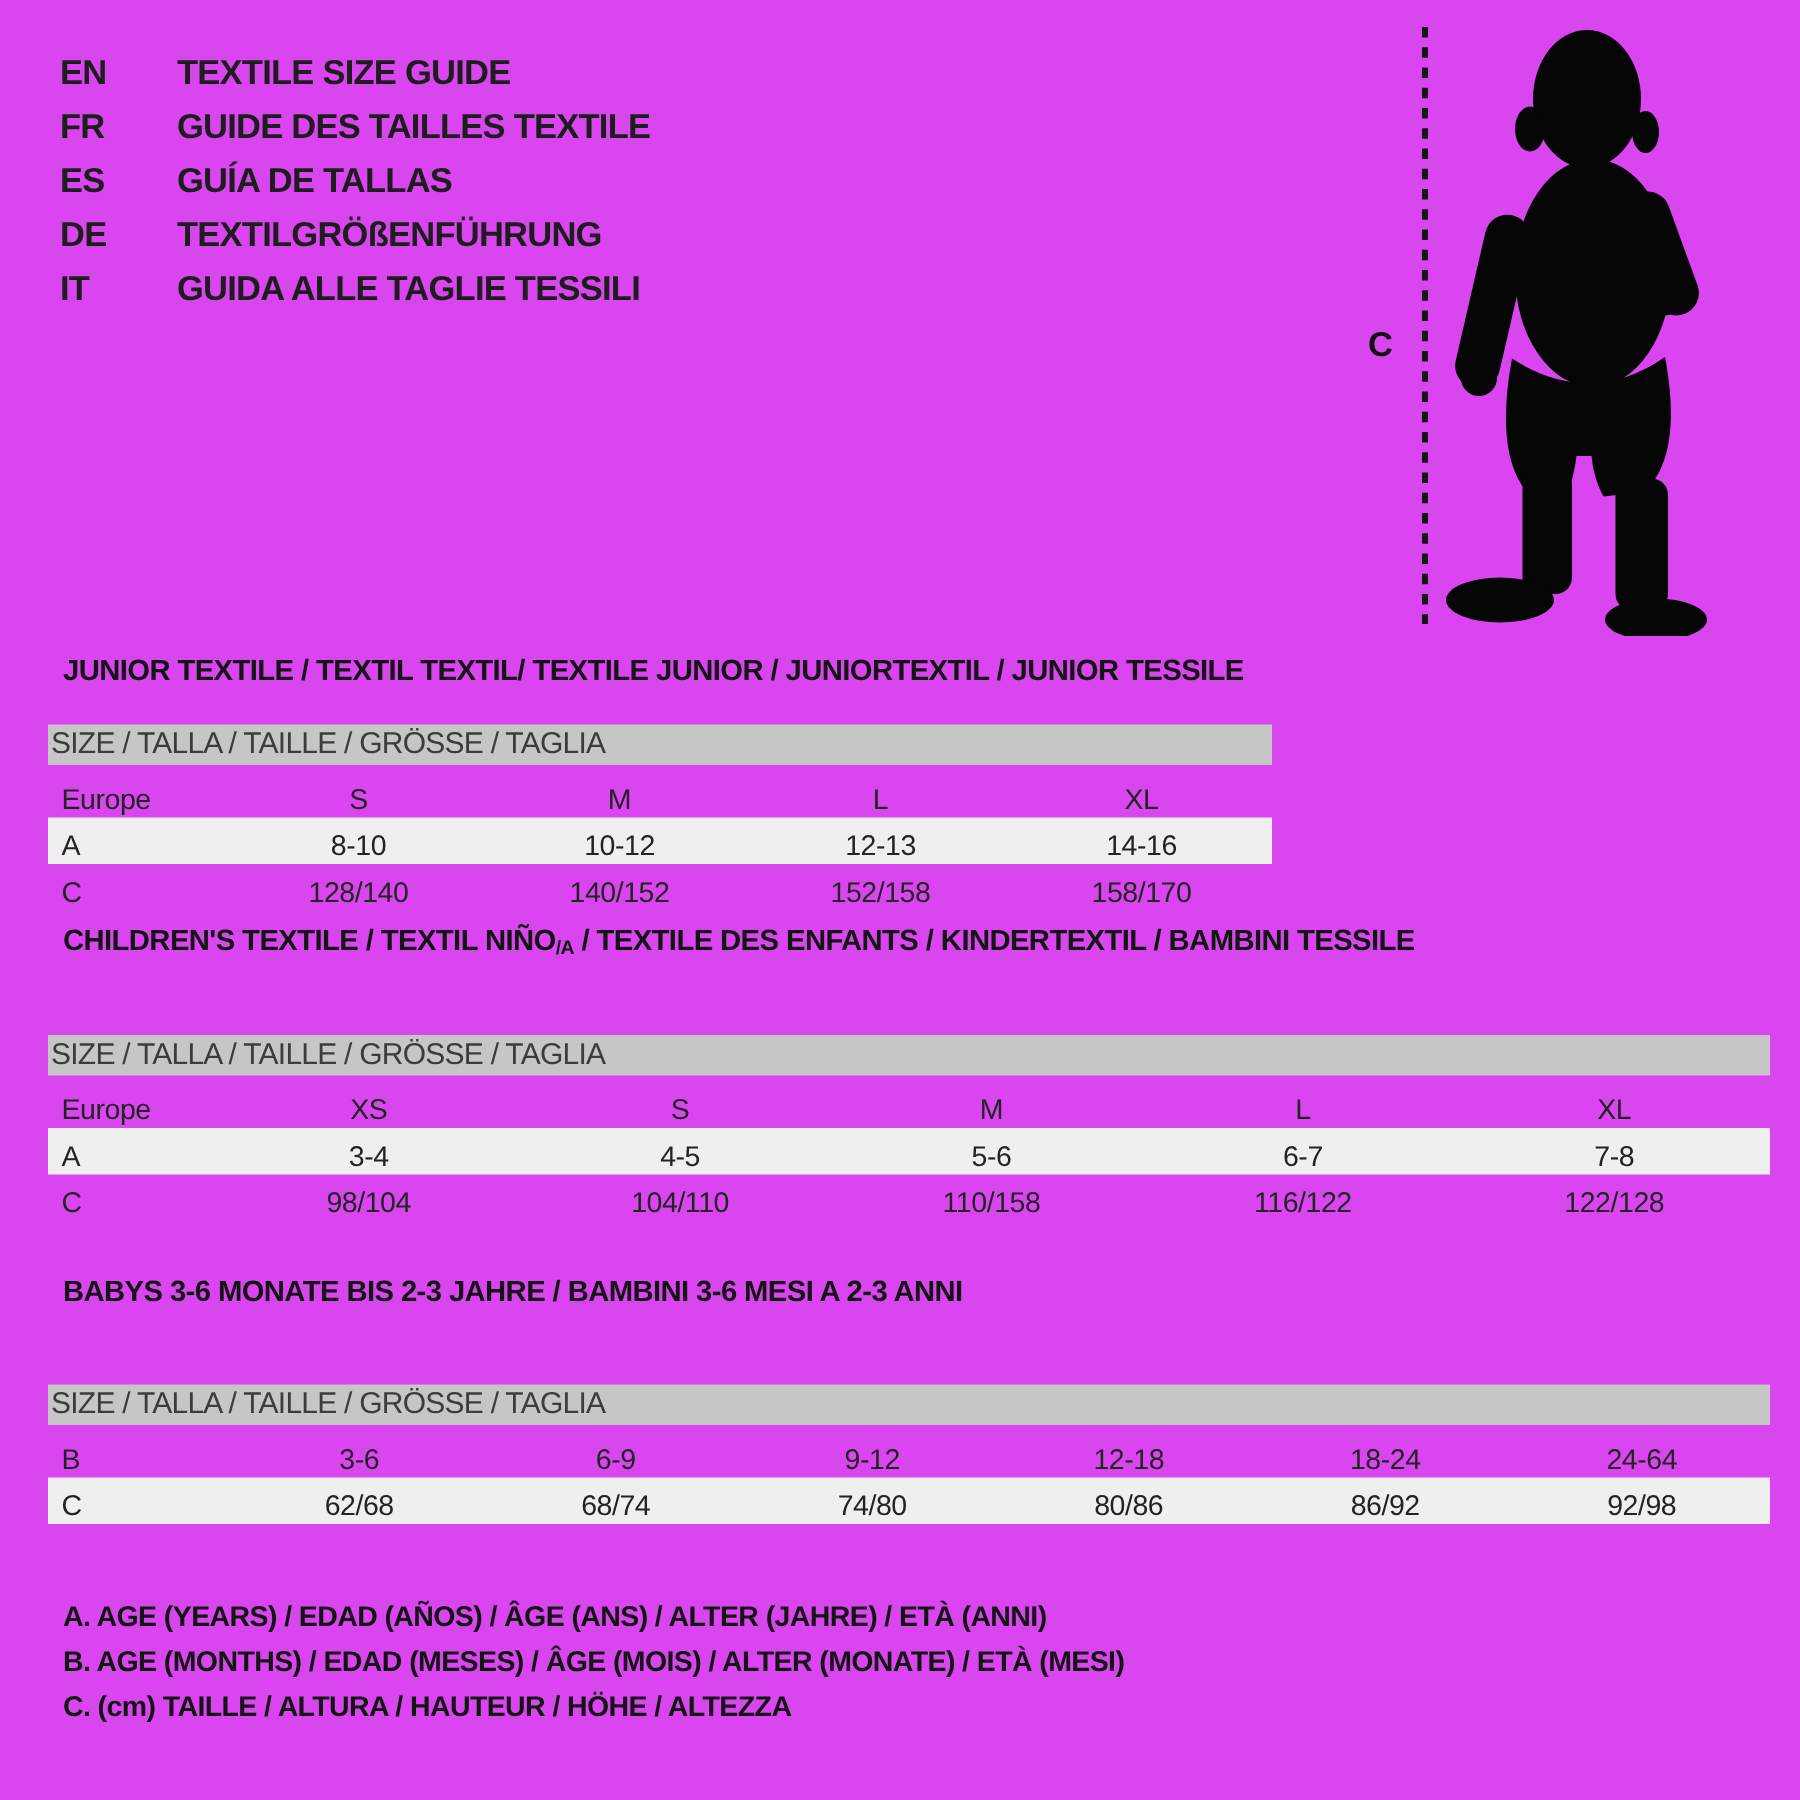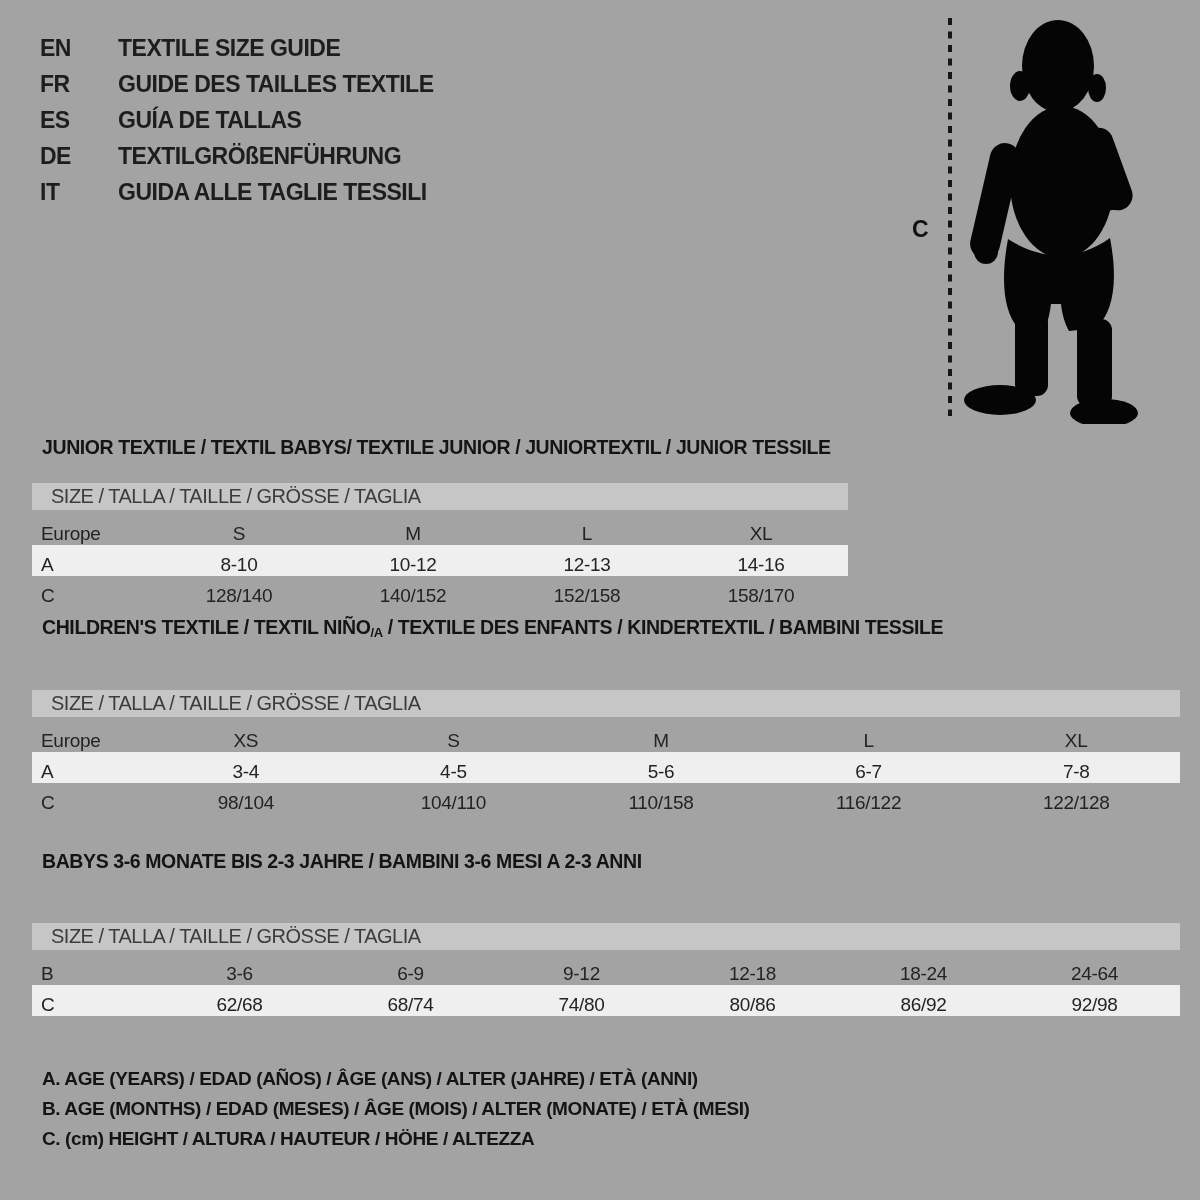--- a/index.html
+++ b/index.html
@@ -1,20 +1,20 @@
 <!DOCTYPE html>
 <html><head>
 <meta charset="utf-8">
 <style>
   html,body{margin:0;padding:0;}
   body{
     width:1200px;height:1200px;background:#ffffff;
     font-family:"Liberation Sans", sans-serif;color:#1d1d1d;
   }
-  .page{position:relative;width:1200px;height:1200px;overflow:hidden;background:#a3a3a3;}
+  .page{position:relative;width:1200px;height:1200px;overflow:hidden;background:#d946ef;}
 
   
   .lang-list{position:absolute;left:40px;top:30px;}
   .lang-row{display:flex;align-items:center;height:36px;font-size:23px;font-weight:bold;letter-spacing:-0.5px;white-space:nowrap;}
   .lang-code{width:78px;}
 
   
   .measure-line{position:absolute;left:946px;top:16px;}
   .figure-c{position:absolute;left:912px;top:216px;font-size:23px;font-weight:bold;color:#111;}
   .baby{position:absolute;left:958px;top:14px;}
@@ -24,21 +24,21 @@
   #junior-title{top:436px;}
   #children-title{top:616px;}
   #babies-title{top:846px;line-height:31px;}
   .sub{font-size:13px;vertical-align:-3px;}
 
   
   .stable{position:absolute;left:32px;}
   #junior-table{top:483px;width:816px;}
   #children-table{top:690px;width:1148px;}
   #babies-table{top:923px;width:1148px;}
-  .size-bar{height:27px;line-height:27px;background:#c6c6c6;color:#3c3c3c;font-size:20px;padding-left:19px;letter-spacing:-0.5px;margin-bottom:4px;white-space:nowrap;overflow:hidden;}
+  .size-bar{height:27px;line-height:27px;background:#c6c6c6;color:#3c3c3c;font-size:20px;padding-left:2px;letter-spacing:-0.5px;margin-bottom:4px;white-space:nowrap;overflow:hidden;}
   .trow{display:flex;align-items:flex-end;height:31px;font-size:19px;letter-spacing:-0.3px;color:#232323;}
   .shaded{background:#efefef;}
   .tlabel{box-sizing:border-box;padding-left:9px;flex:none;}
   #junior-table .tlabel{width:120px;}
   #children-table .tlabel{width:110px;}
   #babies-table .tlabel{width:122px;}
   .tcell{flex:1;text-align:center;}
 
   
   .footer{position:absolute;left:42px;top:1064px;font-weight:bold;font-size:19px;letter-spacing:-0.4px;color:#141414;}
@@ -87,21 +87,21 @@
       <rect x="135" y="112" width="30" height="86" rx="15" transform="rotate(-20 150 155)"></rect>
       <rect x="120" y="172" width="46" height="26" rx="13" transform="rotate(-12 143 185)"></rect>
       <path d="M50 225 C42 268 46 300 62 316 L86 318 C90 308 92 298 93 290 L103 290 C104 300 107 310 111 317 L138 314 C156 298 160 266 152 224 C118 248 82 246 50 225 Z"></path>
       <rect x="57" y="298" width="33" height="84" rx="11"></rect>
       <rect x="119" y="305" width="35" height="88" rx="11"></rect>
       <ellipse cx="42" cy="386" rx="36" ry="15"></ellipse>
       <ellipse cx="146" cy="399" rx="34" ry="14"></ellipse>
     </g>
   </svg>
 
-  <div class="sec-title" id="junior-title">JUNIOR TEXTILE / TEXTIL BABYS/ TEXTILE JUNIOR / JUNIORTEXTIL / JUNIOR TESSILE</div>
+  <div class="sec-title" id="junior-title">JUNIOR TEXTILE / TEXTIL TEXTIL/ TEXTILE JUNIOR / JUNIORTEXTIL / JUNIOR TESSILE</div>
   <div class="stable" id="junior-table">
     <div class="size-bar">SIZE / TALLA / TAILLE / GRÖSSE / TAGLIA</div>
     <div class="trow">
       <span class="tlabel">Europe</span>
       <span class="tcell">S</span>
       <span class="tcell">M</span>
       <span class="tcell">L</span>
       <span class="tcell">XL</span>
     </div>
     <div class="trow shaded">
@@ -170,16 +170,16 @@
       <span class="tcell">74/80</span>
       <span class="tcell">80/86</span>
       <span class="tcell">86/92</span>
       <span class="tcell">92/98</span>
     </div>
   </div>
 
   <div class="footer">
     <div class="footer-line">A. AGE (YEARS) / EDAD (AÑOS) / ÂGE (ANS) / ALTER (JAHRE) / ETÀ (ANNI)</div>
     <div class="footer-line">B. AGE (MONTHS) / EDAD (MESES) / ÂGE (MOIS) / ALTER (MONATE) / ETÀ (MESI)</div>
-    <div class="footer-line">C. (cm) HEIGHT / ALTURA / HAUTEUR / HÖHE / ALTEZZA</div>
+    <div class="footer-line">C. (cm) TAILLE / ALTURA / HAUTEUR / HÖHE / ALTEZZA</div>
   </div>
 
 </div>
 
 </body></html>

